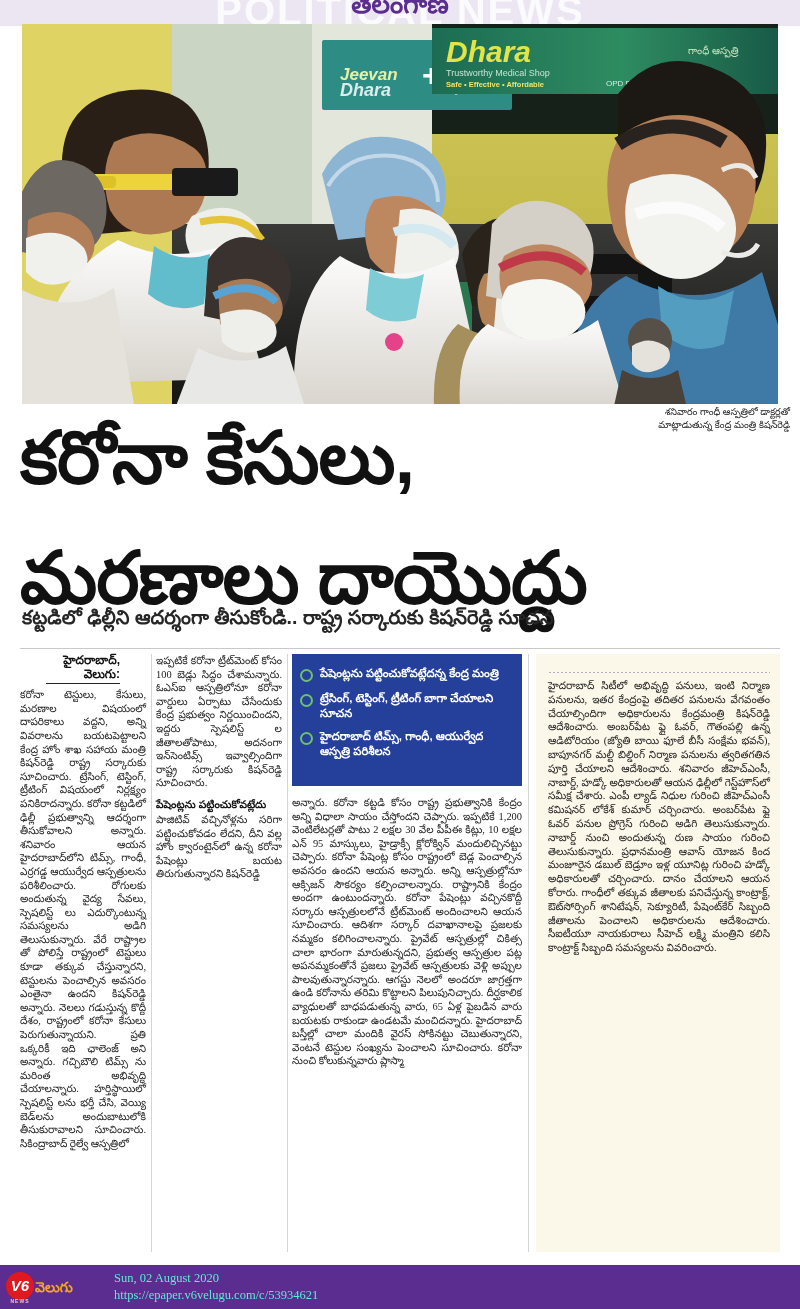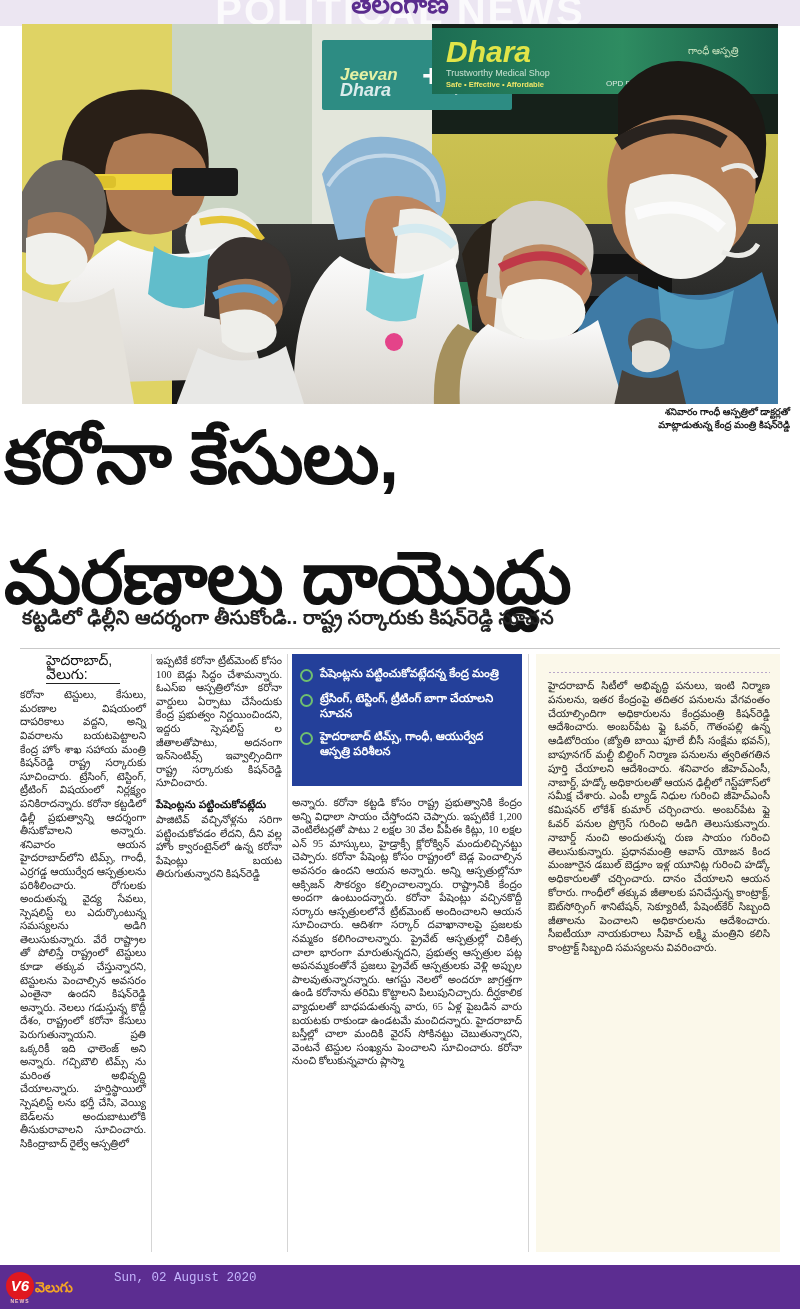--- a/index.html
+++ b/index.html
@@ -41,27 +41,27 @@
     position:absolute;left:22px;top:24px;width:756px;height:380px;
     overflow:hidden;background:#2b2b2b;
   }
   .photo-wrap svg{display:block;}
 
   
   .caption{
     position:absolute;left:540px;top:406px;width:250px;
     text-align:right;
     font-family:"Liberation Sans",sans-serif;
-    font-size:9.5px;font-weight:bold;color:#1a1a1a;
+    font-size:9.5px;font-weight:normal;color:#1a1a1a;
     line-height:12.5px;
   }
 
   
   .headline{
-    position:absolute;left:4px;top:420px;width:760px;
+    position:absolute;left:20px;top:420px;width:760px;
     font-family:"Liberation Sans",sans-serif;
     font-weight:bold;
     font-size:73px;
     line-height:76px;
     letter-spacing:-1px;
     color:#111111;
   }
   .headline .l2{display:block;margin-top:44px;}
 
   
@@ -95,23 +95,23 @@
   }
   .col1{left:0px;width:126px;}
   .col2{left:136px;width:126px;}
   .col3{left:272px;width:230px;}
 
   .vline{
     position:absolute;top:0;width:1px;height:598px;background:#d5d5d5;
   }
 
   .dateline{
-    display:block;text-align:left;
-    font-family:"Liberation Sans",sans-serif;
-    font-weight:normal;font-size:14px;color:#111;
+    display:block;text-align:right;
+    font-family:"Liberation Sans",sans-serif;
+    font-weight:bold;font-size:12px;color:#111;
     padding-bottom:2px;margin-bottom:4px;
     border-bottom:1.4px solid #222;
     width:74px;margin-left:auto;margin-right:auto;
   }
   .ptext{margin:0 0 0 0;}
   .subhead-inline{
     font-family:"Liberation Sans",sans-serif;
     font-weight:bold;font-size:10.6px;color:#111;
     display:block;margin-top:7px;margin-bottom:2px;
     line-height:14px;
@@ -198,22 +198,22 @@
     font-weight:bold;font-size:5px;color:#f3c3c3;letter-spacing:1px;
   }
   .velugu-text{
     position:absolute;left:31px;top:3px;
     font-family:"Liberation Sans",sans-serif;
     font-weight:bold;font-size:14px;color:#f5a623;
     line-height:30px;
   }
   .footer-meta{
     position:absolute;left:114px;top:5px;
-    font-family:Liberation Mono, monospace;
-    font-size:12.5px;color:#c4b5fd;line-height:17px;
+    font-family:Liberation Serif, serif;
+    font-size:12.5px;color:#5eead4;line-height:17px;
   }
 </style>
 </head>
 <body>
 
 <div class="masthead">
   <div class="masthead-ghost">POLITICAL NEWS</div>
   <div class="masthead-telugu">తెలంగాణ</div>
 </div>
 
@@ -397,14 +397,15 @@
 
 <div class="footer">
   <div class="logo-block">
     <div class="v6-circle"></div>
     <div class="v6-text">V6</div>
     <div class="news-text">NEWS</div>
     <div class="velugu-text">వెలుగు</div>
   </div>
   <div class="footer-meta">
     <div>Sun, 02 August 2020</div>
+    <div>https://epaper.v6velugu.com/c/53934621</div>
   </div>
 </div>
 
 </body></html>

